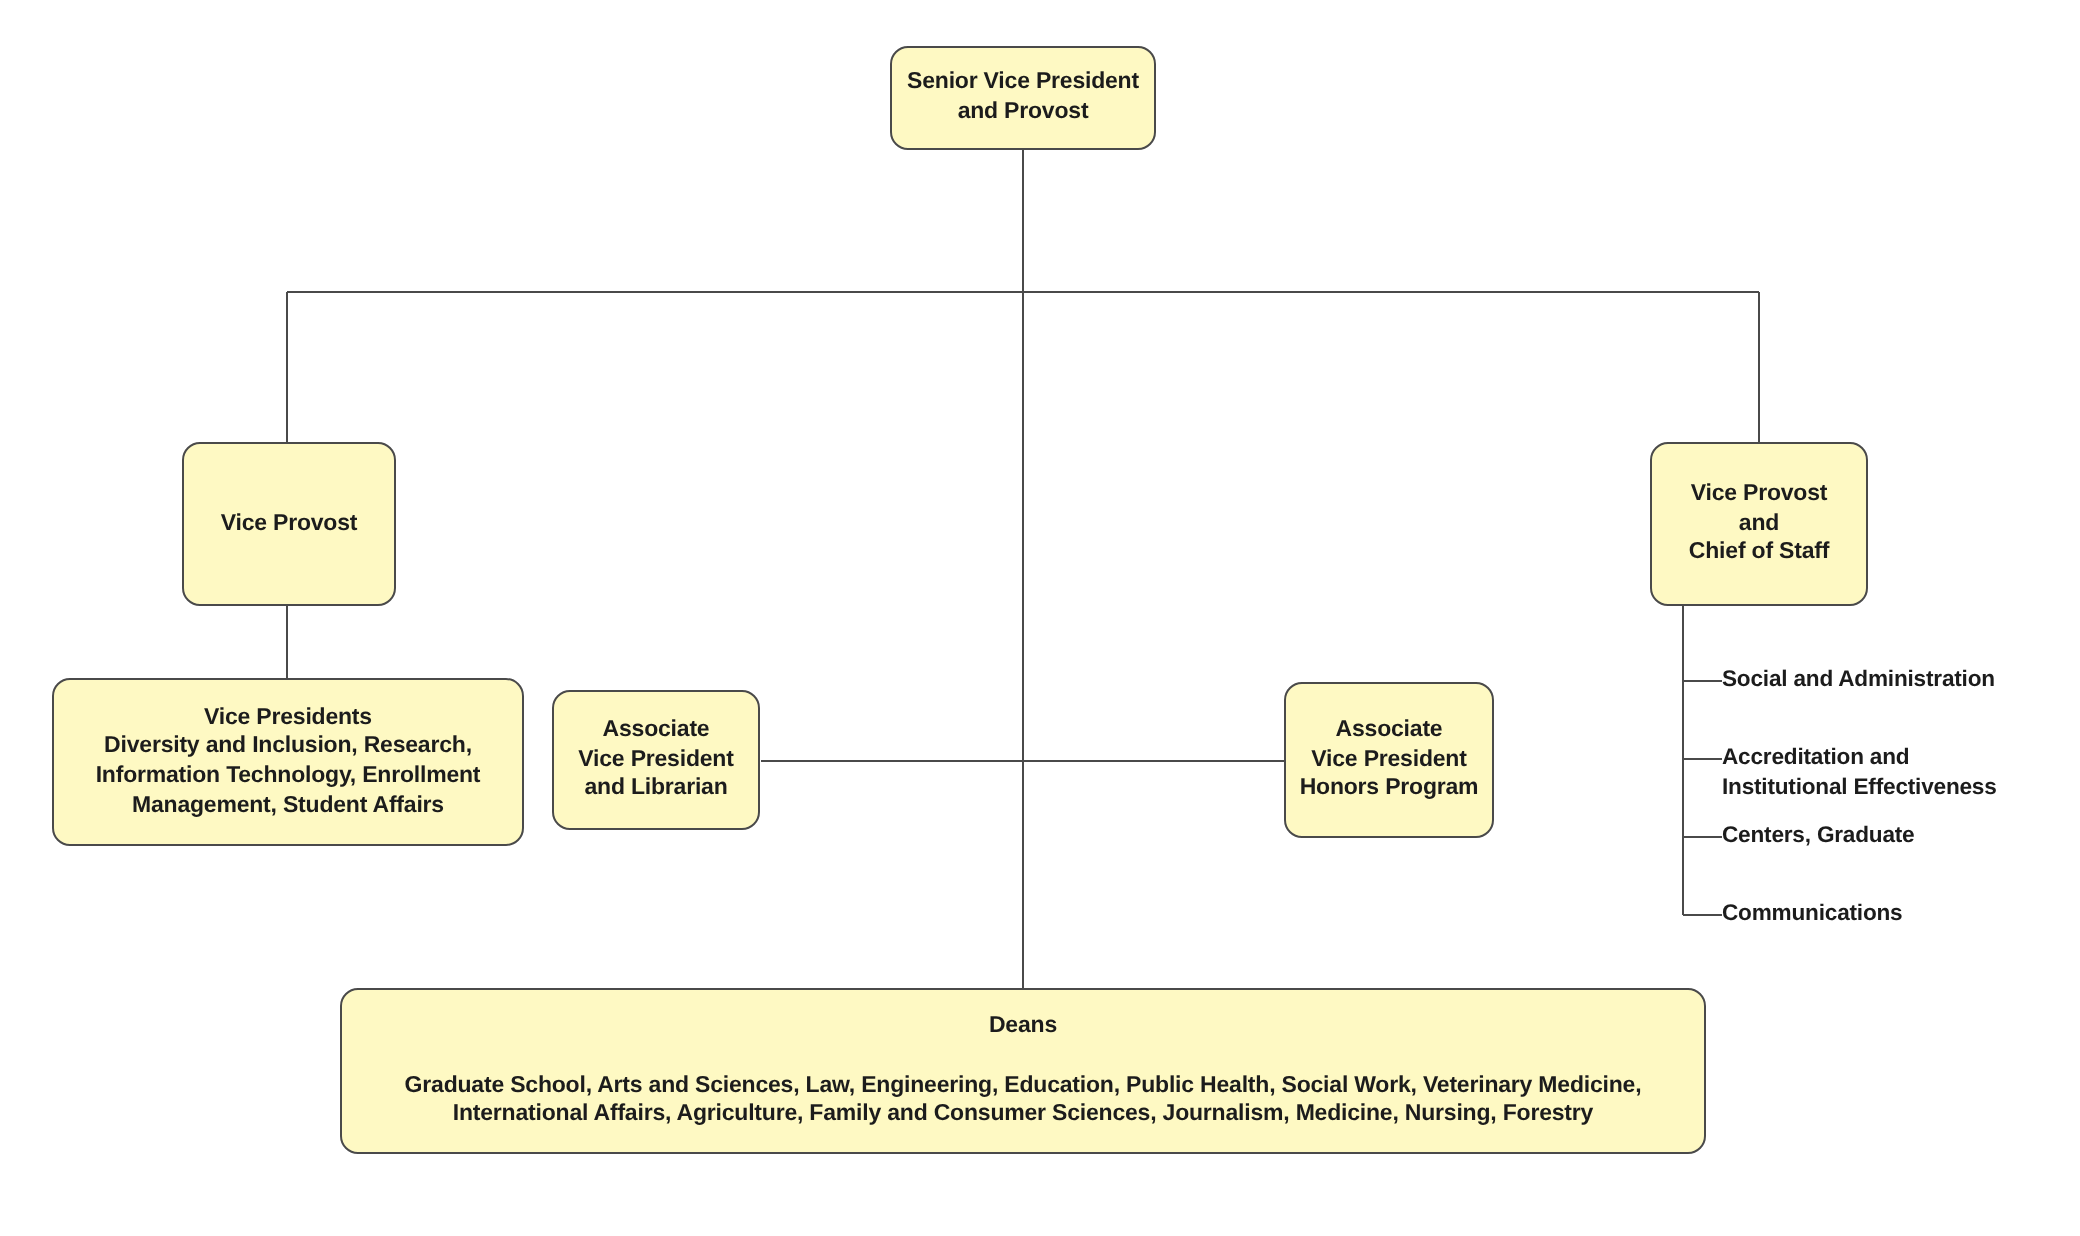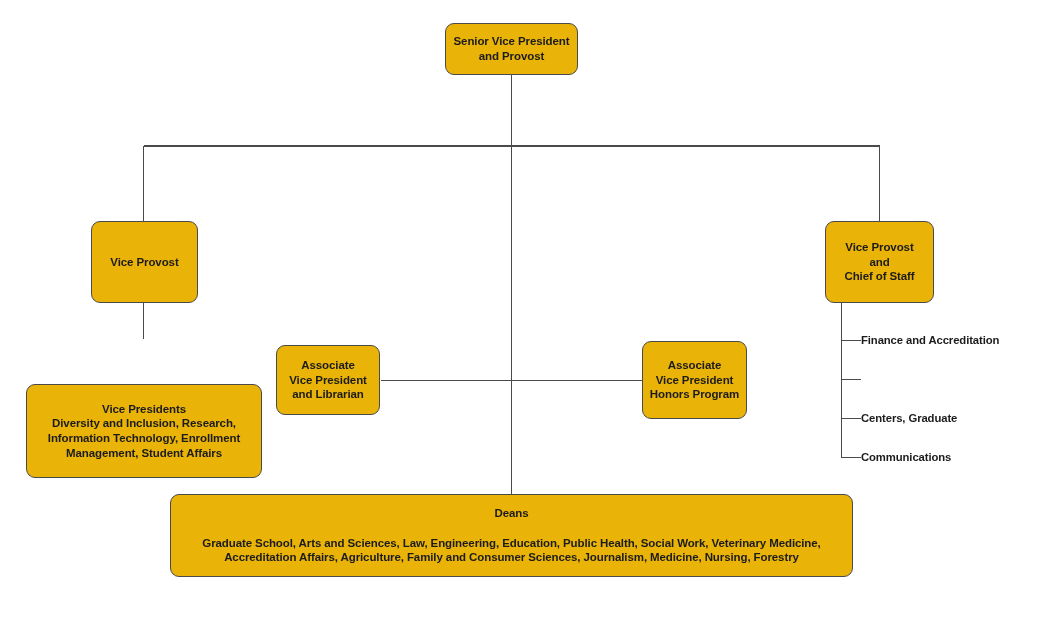--- a/index.html
+++ b/index.html
@@ -30,38 +30,38 @@
     stroke: #4a4a4a;
     stroke-width: 1.4;
     fill: none;
     shape-rendering: crispEdges;
   }
   .node-box {
     position: absolute;
     box-sizing: border-box;
     border: 1.6px solid #4a4a4a;
     border-radius: 9px;
-    background: #eab308;
+    background: #fef9c3;
     display: flex;
     align-items: center;
     justify-content: center;
     text-align: center;
     color: #1c1c1c;
     font-weight: bold;
     line-height: 1.28;
     letter-spacing: -0.1px;
   }
   .node-inner {
     padding: 2px 6px;
     white-space: pre-line;
   }
   .n-svp   { left: 445px; top: 23px;  width: 133px; height: 52px;  font-size: 11.5px; }
   .n-vp    { left: 91px;  top: 221px; width: 107px; height: 82px;  font-size: 11.5px; }
   .n-vpcos { left: 825px; top: 221px; width: 109px; height: 82px;  font-size: 11.5px; }
-  .n-vps   { left: 26px;  top: 339px; width: 236px; height: 94px;  font-size: 11.5px; margin-top: 45px; }
+  .n-vps   { left: 26px;  top: 339px; width: 236px; height: 84px;  font-size: 11.5px; }
   .n-avpl  { left: 276px; top: 345px; width: 104px; height: 70px;  font-size: 11.5px; }
   .n-avph  { left: 642px; top: 341px; width: 105px; height: 78px;  font-size: 11.5px; }
   .n-deans { left: 170px; top: 494px; width: 683px; height: 83px;  font-size: 11.5px; }
 
   .n-deans .node-inner { padding: 2px 14px; }
   .deans-title { display: block; }
   .deans-body  { display: block; }
 
   .stub-label {
     position: absolute;
@@ -135,21 +135,23 @@
   <div class="node-box n-avph">
     <span class="node-inner">Associate
 Vice President
 Honors Program</span>
   </div>
 
   <div class="node-box n-deans">
     <span class="node-inner">
       <span class="deans-title">Deans</span>
       <span class="deans-body">Graduate School, Arts and Sciences, Law, Engineering, Education, Public Health, Social Work, Veterinary Medicine,
-Accreditation Affairs, Agriculture, Family and Consumer Sciences, Journalism, Medicine, Nursing, Forestry</span>
+International Affairs, Agriculture, Family and Consumer Sciences, Journalism, Medicine, Nursing, Forestry</span>
     </span>
   </div>
 
-  <div class="stub-label s1">Finance and Accreditation</div>
+  <div class="stub-label s1">Social and Administration</div>
+  <div class="stub-label s2">Accreditation and
+Institutional Effectiveness</div>
   <div class="stub-label s3">Centers, Graduate</div>
   <div class="stub-label s4">Communications</div>
 
 </div>
 
 </body></html>

